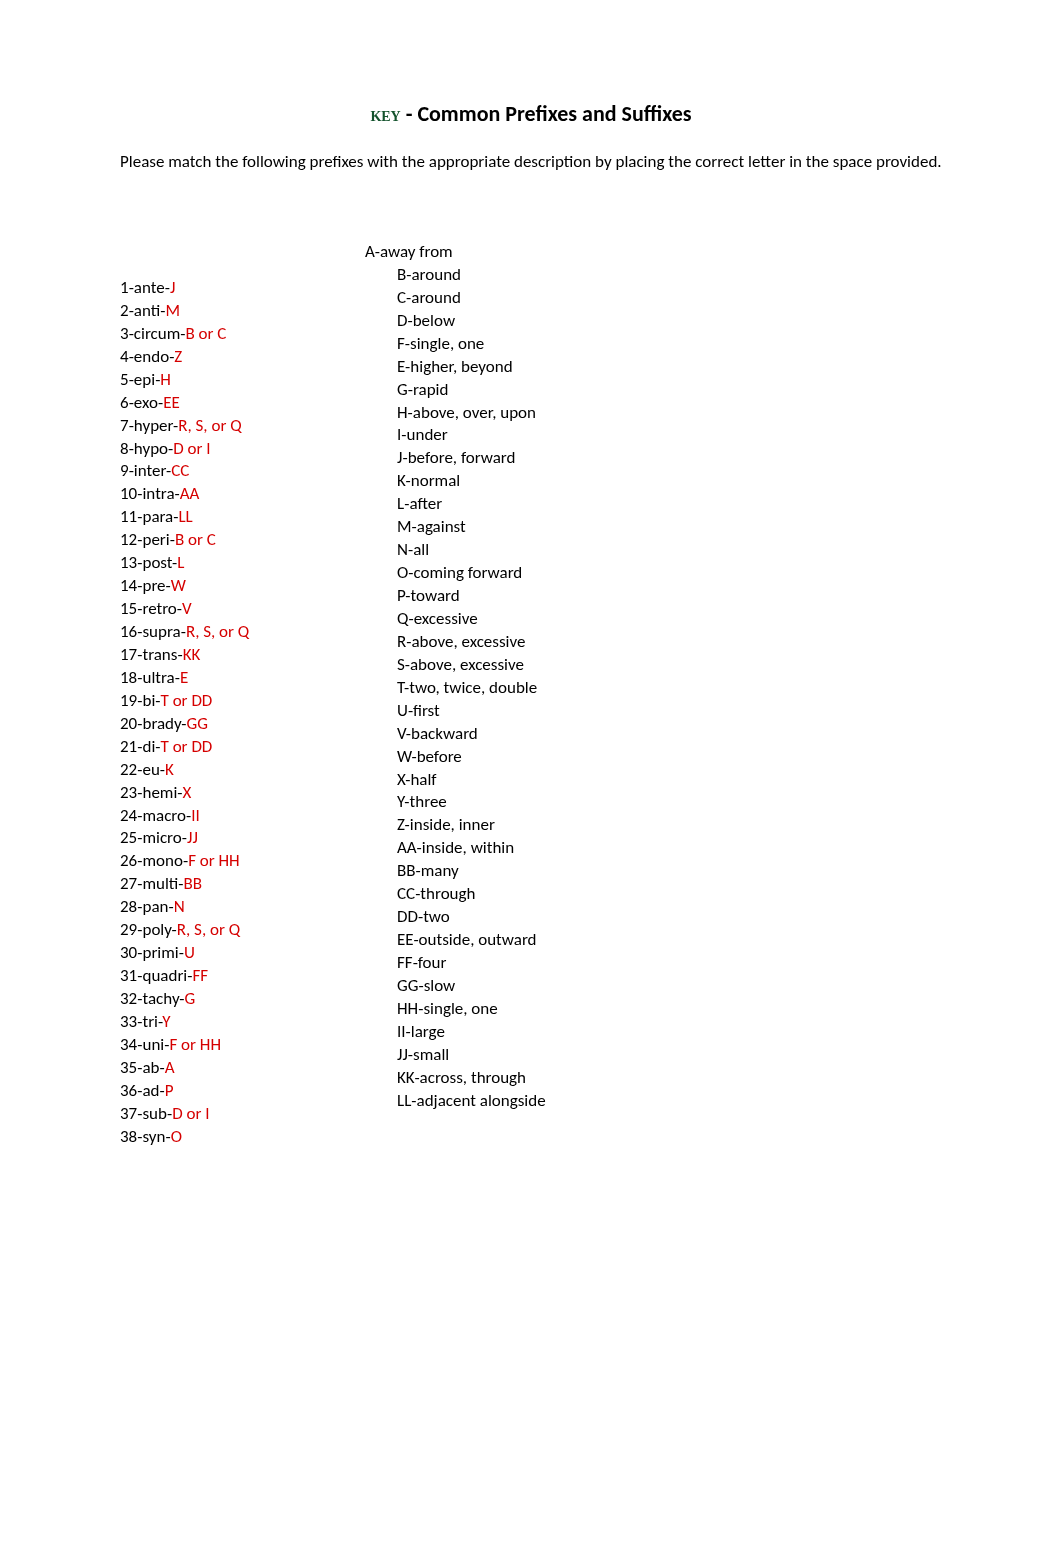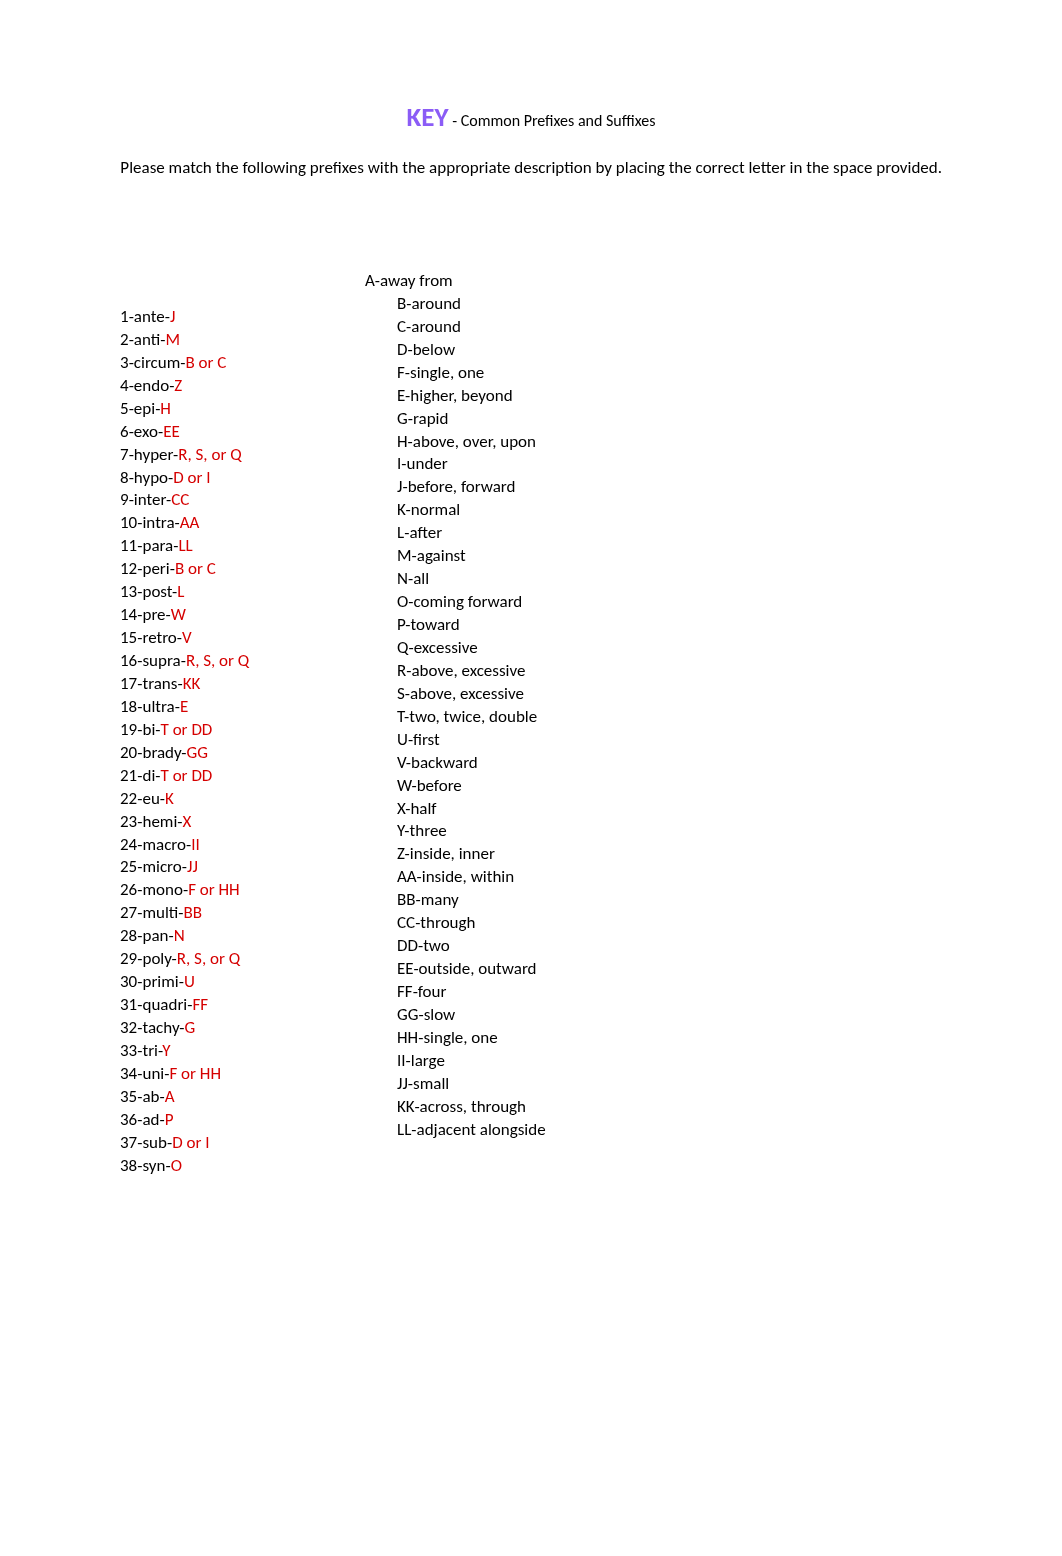--- a/index.html
+++ b/index.html
@@ -11,34 +11,34 @@
     }
     .page {
       padding: 100px 120px;
       box-sizing: border-box;
     }
     .title {
       text-align: center;
       margin-bottom: 24px;
     }
     .title-key {
-      color: #8b5cf6;
+      color: #14532d;
       font-weight: bold;
-      font-size: 27px;
+      font-size: 14px;
+      font-family: Liberation Serif, serif;
     }
     .title-rest {
       color: #000;
-      font-weight: normal;
-      font-size: 16px;
+      font-weight: bold;
+      font-size: 22px;
     }
     .instructions {
       font-size: 17px;
       line-height: 1.35;
-      margin-bottom: 90px;
-      text-align: right;
+      margin-bottom: 67px;
     }
     .columns {
       display: flex;
     }
     .left-col {
       width: 245px;
       flex-shrink: 0;
       margin-top: 36px;
     }
     .right-col {

